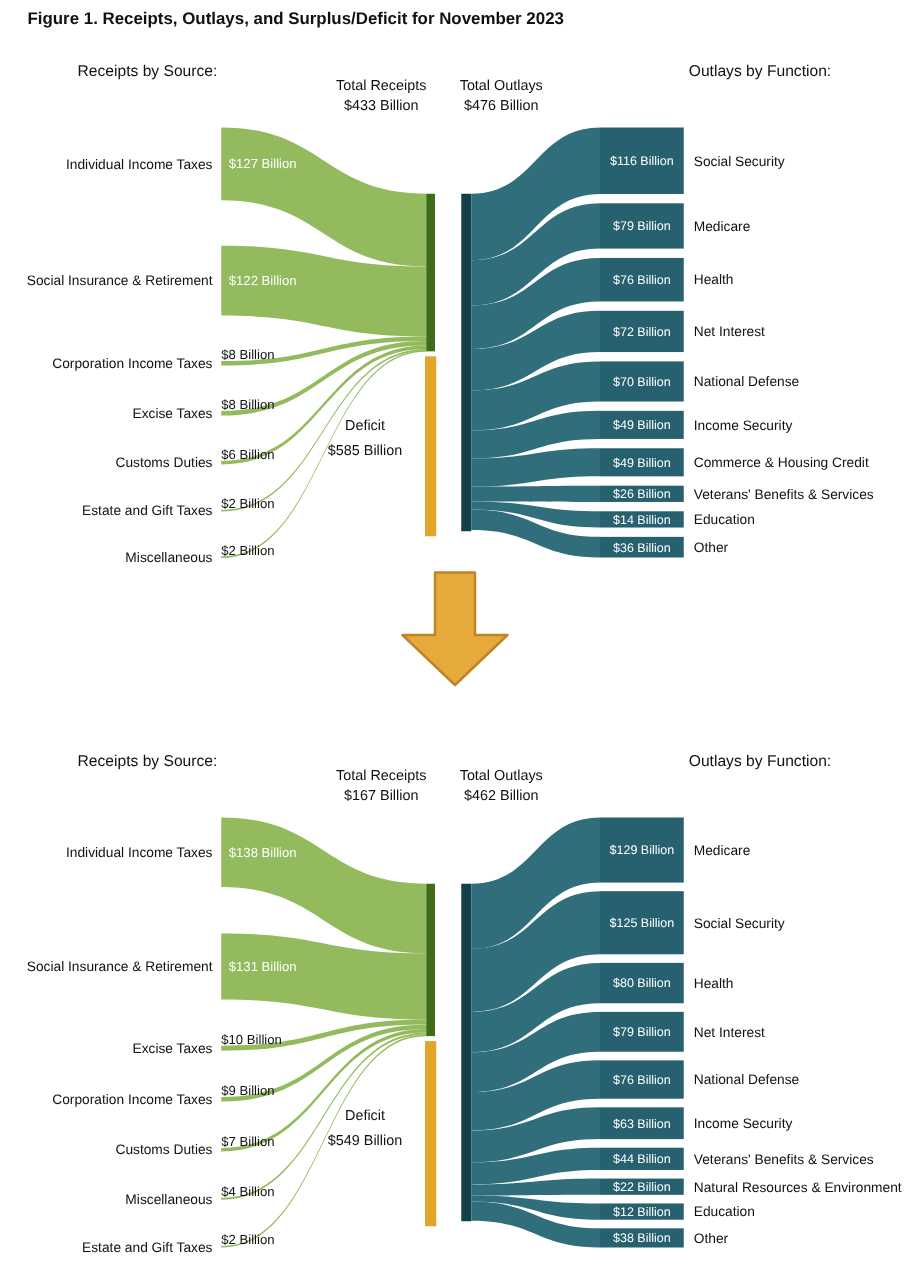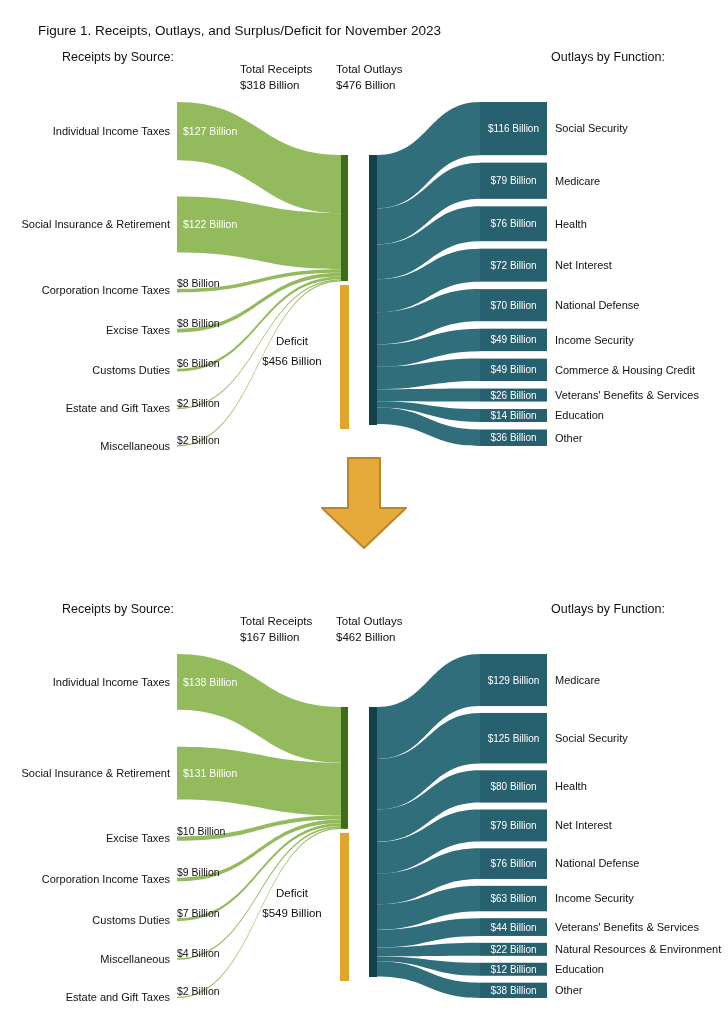--- a/index.html
+++ b/index.html
@@ -4,25 +4,25 @@
 <style>
   html,body{margin:0;padding:0}
   body{
     width:728px;height:1023px;position:relative;overflow:hidden;
     background:#ffffff;color:#111;
     font-family:"Liberation Sans",sans-serif;
   }
   .figure{position:absolute;left:0;width:728px;height:465px}
   .figure svg.sankey{position:absolute;top:0;left:0}
   svg text{font-family:"Liberation Sans",sans-serif}
-  .fig-title{position:absolute;top:7px;left:22px;font-size:13.5px;font-weight:normal;white-space:nowrap;margin:16px}
+  .fig-title{position:absolute;top:7px;left:22px;font-size:13.5px;font-weight:bold;white-space:nowrap;margin:0}
   .hdr{position:absolute;top:50px;font-size:12.5px;font-weight:normal;white-space:nowrap}
   .hdr-left{left:62px}
   .hdr-right{left:551px}
-  .total{position:absolute;top:62px;width:130px;text-align:left;font-size:11.5px;line-height:1.35}
+  .total{position:absolute;top:62px;width:130px;text-align:center;font-size:11.5px;line-height:1.35}
   .total-receipts{left:240px}
   .total-outlays{left:336px}
   .deficit-label{position:absolute;top:331px;left:240px;width:104px;text-align:center;font-size:11.5px;line-height:1.75}
   .arrow-wrap{position:absolute;top:456px;left:320px;width:88px;height:96px}
 </style>
 </head>
 <body>
 
 <section class="figure" id="fig-0" style="top:0">
   <svg class="sankey" width="728" height="465" viewBox="0 0 728 465">
@@ -89,29 +89,29 @@
       <path d="M 377 407.5806451612903 C 428.5 407.5806451612903 428.5 429.49745331069613 480 429.49745331069613 L 480 446.00000000000006 C 428.5 446.00000000000006 428.5 424.08319185059423 377 424.08319185059423 Z" fill="#316e7c"></path>
       <rect x="480" y="429.49745331069613" width="67" height="16.502546689303905" fill="#27606e"></rect>
       <text x="513.5" y="437.7487266553481" font-size="10" fill="#ffffff" text-anchor="middle" dy="0.35em">$36 Billion</text>
       <text x="555" y="437.7487266553481" font-size="11" fill="#111111" text-anchor="start" dy="0.35em">Other</text>
     </svg>
   <h2 class="fig-title">Figure 1. Receipts, Outlays, and Surplus/Deficit for November 2023</h2>
   <div class="hdr hdr-left">Receipts by Source:</div>
   <div class="hdr hdr-right">Outlays by Function:</div>
   <div class="total total-receipts">
     <div>Total Receipts</div>
-    <div>$318 Billion</div>
+    <div>$433 Billion</div>
   </div>
   <div class="total total-outlays">
     <div>Total Outlays</div>
     <div>$476 Billion</div>
   </div>
   <div class="deficit-label">
     <div>Deficit</div>
-    <div>$456 Billion</div>
+    <div>$585 Billion</div>
   </div>
 </section>
 
 <div class="arrow-wrap">
   <svg width="88" height="96" viewBox="0 0 88 96">
     <polygon points="28,2 60,2 60,52 86,52 44,92 2,52 28,52" stroke-width="2" stroke-linejoin="round" fill="#e6a93c" stroke="#bd8525"></polygon>
   </svg>
 </div>
 
 <section class="figure" id="fig-1" style="top:552px">

